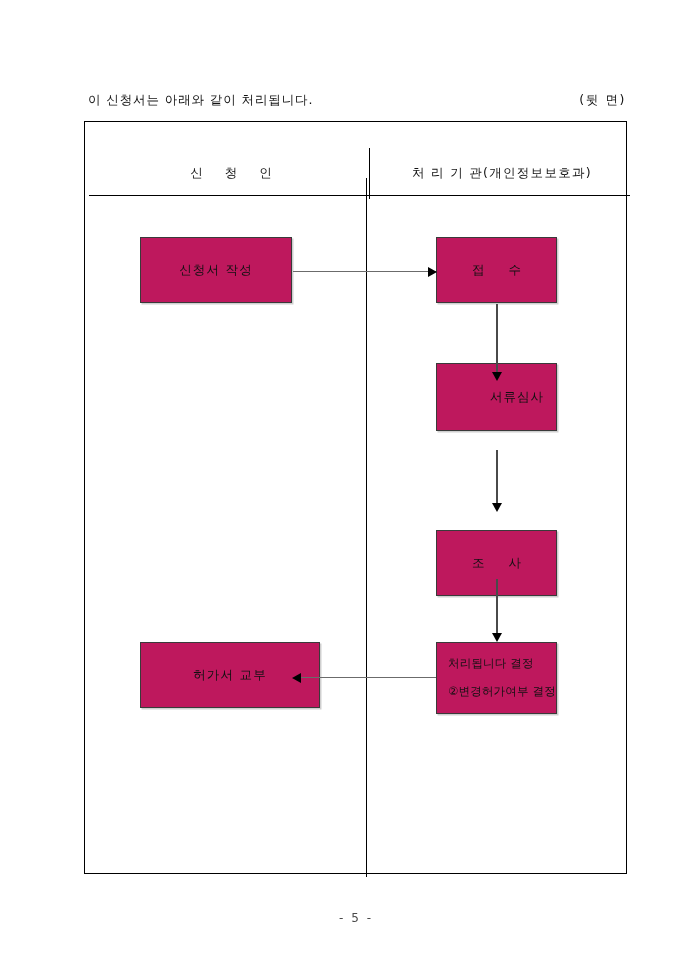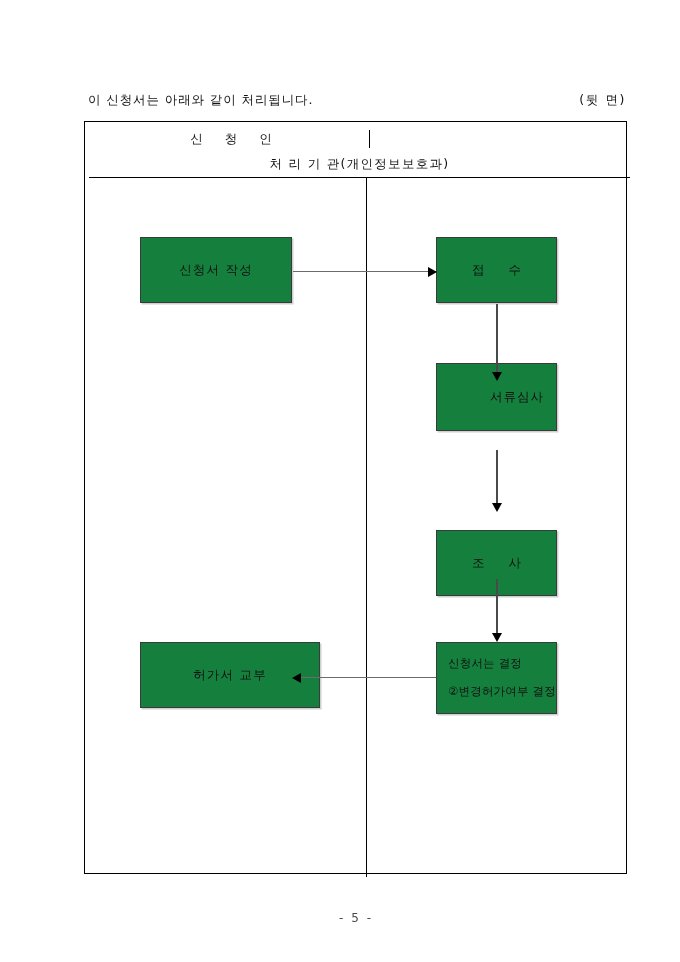--- a/index.html
+++ b/index.html
@@ -44,26 +44,25 @@
     left: 68px;
     top: 105px;
     width: 543px;
     height: 753px;
     border: 1.6px solid #000;
     background: #fff;
   }
 
   .table-header {
     position: absolute;
-    left: 0; top: 0;
+    left: 0; top: 18px;
     width: 100%;
     height: 52px;
     border-bottom: 1.4px solid #000;
     display: flex;
-    flex-direction: column;
   }
   .th {
     height: 100%;
     display: flex;
     align-items: center;
     justify-content: center;
     font-size: 12.5px;
     color: #111;
   }
   .th-applicant {
@@ -82,21 +81,21 @@
     left: 277px;
     top: 52px;
     width: 1.4px;
     height: 699px;
     background: #000;
   }
 
   
   .fbox {
     position: absolute;
-    background: #15803d;
+    background: #be185d;
     border: 1.3px solid #3a3a3a;
     box-shadow: 1.5px 1.5px 0 0 #cfcfcf;
     display: flex;
     align-items: center;
     justify-content: center;
     font-size: 12.5px;
     color: #111;
     text-align: left;
     line-height: 1.45;
   }
@@ -209,21 +208,21 @@
     <div class="fbox box-issue">허가서 교부</div>
 
     <div class="fbox box-receipt">접   수</div>
 
     <div class="fbox box-review">서류심사</div>
 
     <div class="fbox box-inspect">조   사</div>
 
     <div class="fbox box-decide">
       <div class="decide-lines">
-        <span>신청서는 결정</span>
+        <span>처리됩니다 결정</span>
         <span>②변경허가여부 결정</span>
       </div>
     </div>
 
     <div class="conn arrow-h-right"></div>
     <div class="conn arrow-h-left"></div>
     <div class="conn arrow-v arrow-v1"></div>
     <div class="conn arrow-v arrow-v2"></div>
     <div class="conn arrow-v arrow-v3"></div>
 

